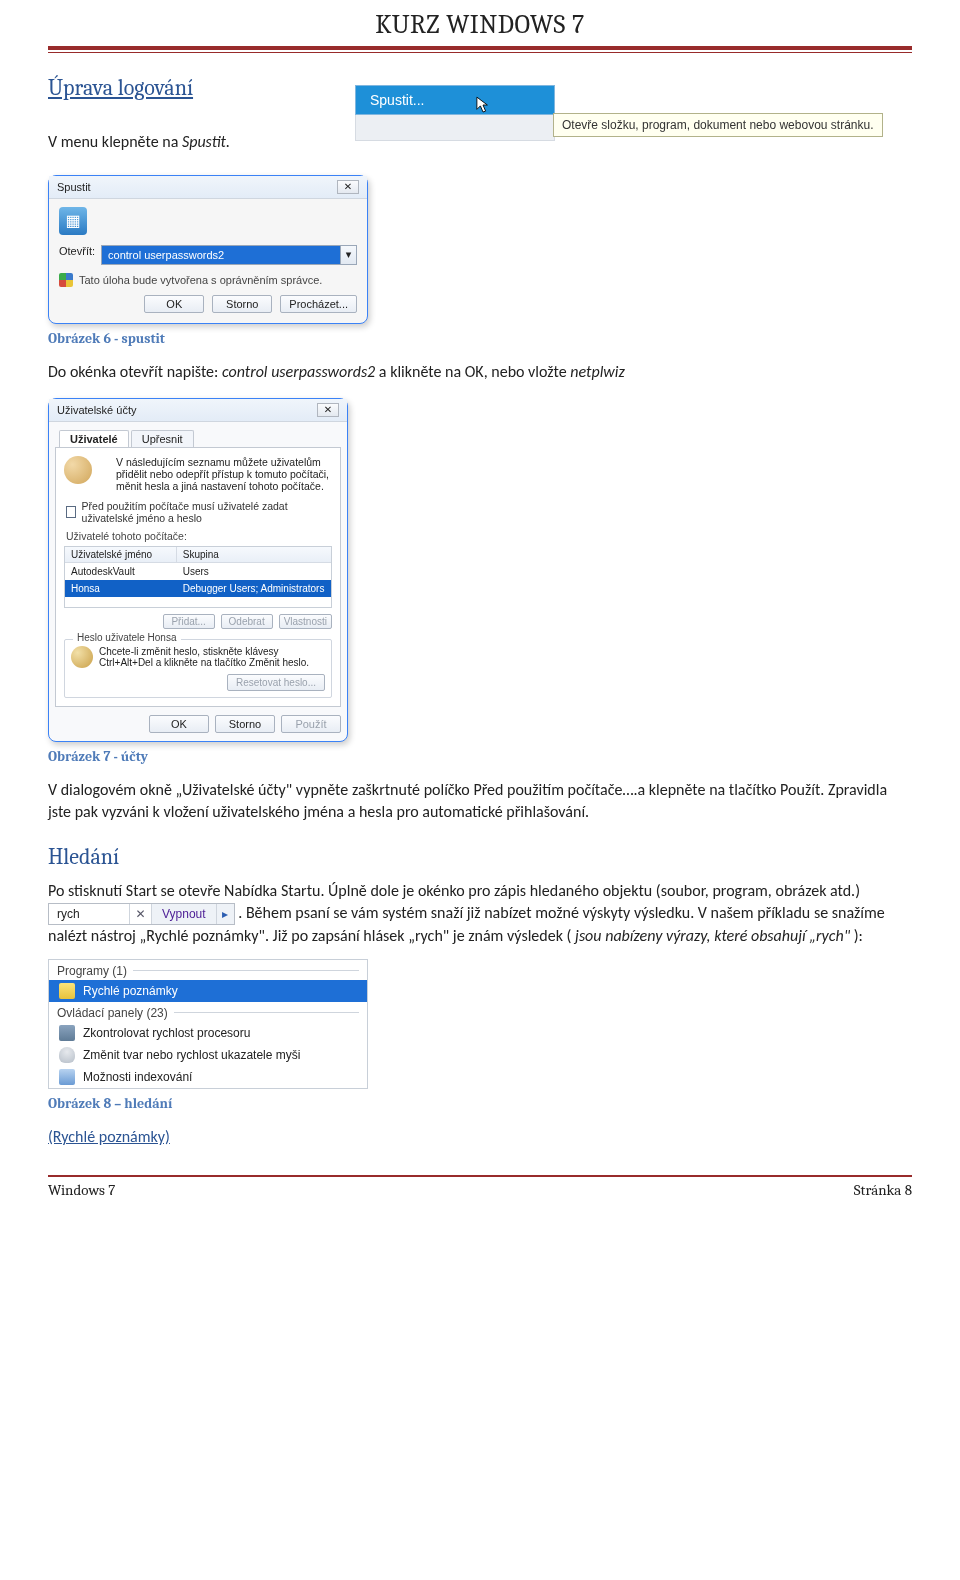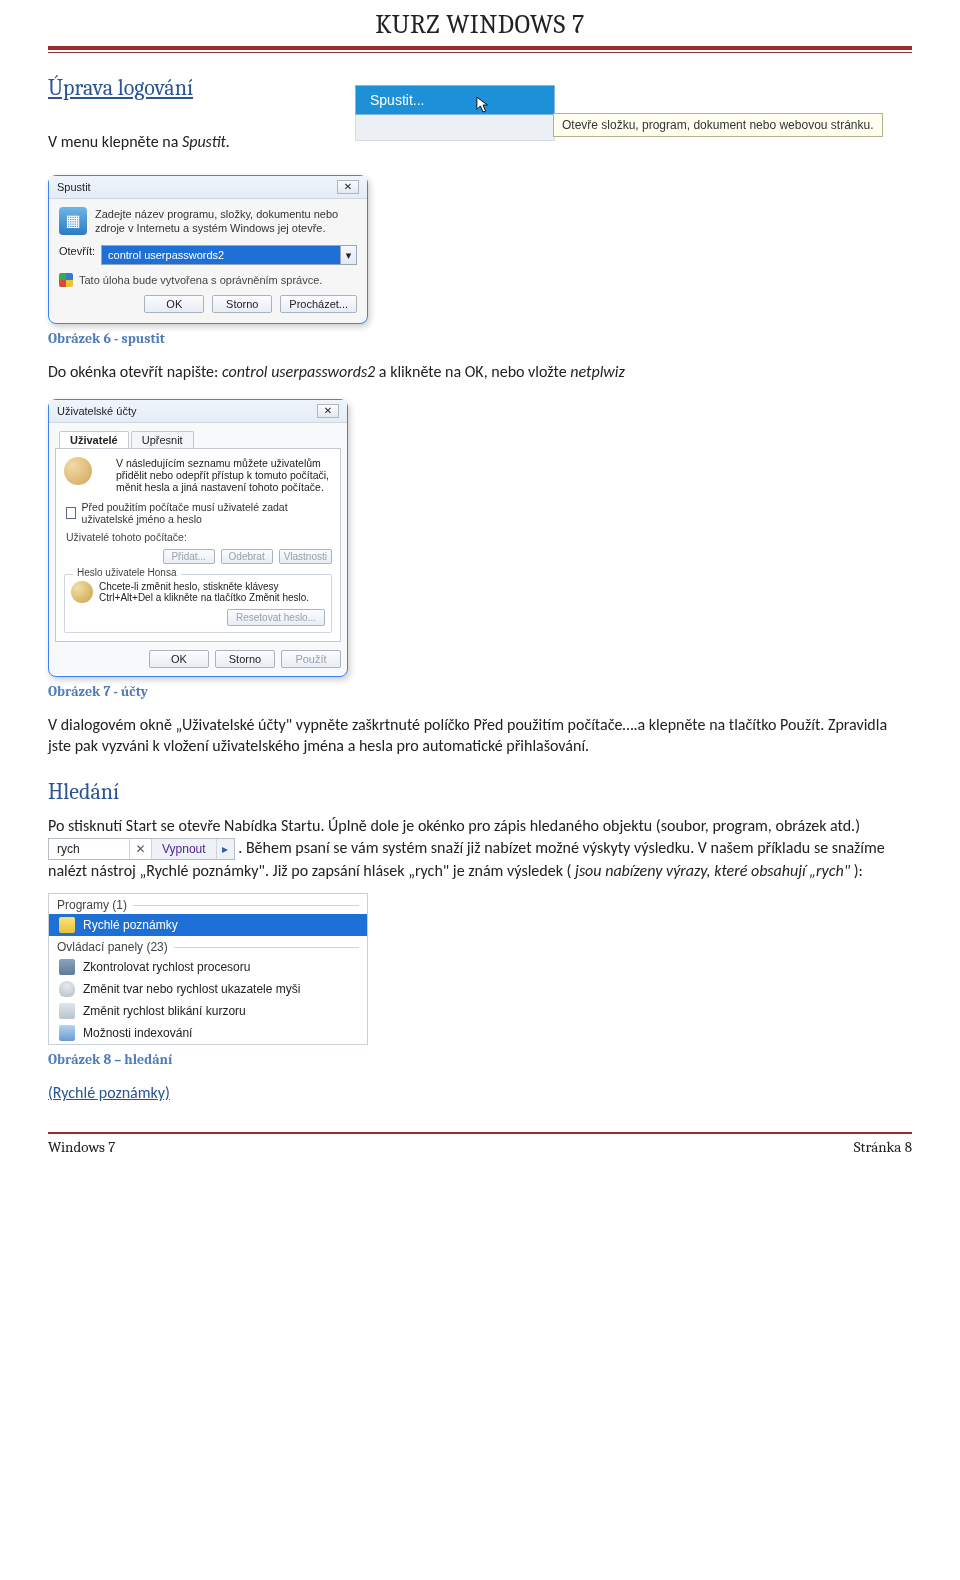--- a/index.html
+++ b/index.html
@@ -273,21 +273,20 @@
   <div class="win-title">
     <span>Spustit</span>
     <span class="spacer"></span>
     <span class="win-close">✕</span>
   </div>
   <div class="win-body">
     <div class="run-row">
       <div class="run-icon">
           <span>▦</span>
         </div>
-      <div class="run-desc">Zadejte název programu, složky, dokumentu nebo zdroje v Internetu a systém Windows jej otevře.</div>
     </div>
     <div class="openrow">
       <span>Otevřít:</span>
       <div class="combo">
         <div class="combo-val">control userpasswords2</div>
         <div class="combo-arrow">▾</div>
       </div>
     </div>
     <div class="shield-row">
       <div class="shield"></div>
@@ -324,20 +323,34 @@
     <div class="ua-body">
       <div class="ua-blurb">
         <div class="ua-icon"></div>
         <div>V následujícím seznamu můžete uživatelům přidělit nebo odepřít přístup k tomuto počítači, měnit hesla a jiná nastavení tohoto počítače.</div>
       </div>
       <div class="ua-check">
         <div class="chk-box"></div>
         <span>Před použitím počítače musí uživatelé zadat uživatelské jméno a heslo</span>
       </div>
       <div class="ua-subhead">Uživatelé tohoto počítače:</div>
+      <div class="ua-list">
+        <div class="ua-list-head">
+          <div class="ua-col1">Uživatelské jméno</div>
+          <div class="ua-col2">Skupina</div>
+        </div>
+        <div class="ua-row">
+          <div class="ua-col1">AutodeskVault</div>
+          <div class="ua-col2">Users</div>
+        </div>
+        <div class="ua-row sel">
+          <div class="ua-col1">Honsa</div>
+          <div class="ua-col2">Debugger Users; Administrators</div>
+        </div>
+      </div>
       <div class="ua-userbtns">
         <span class="win-btn disabled">Přidat...</span>
         <span class="win-btn disabled">Odebrat</span>
         <span class="win-btn disabled">Vlastnosti</span>
       </div>
       <div class="ua-pwdbox">
         <span class="lbl">Heslo uživatele Honsa</span>
         <div class="keyicon"></div>
         <div style="font-size:10px;">Chcete-li změnit heslo, stiskněte klávesy Ctrl+Alt+Del a klikněte na tlačítko Změnit heslo.</div>
         <div style="clear:both; text-align:right; margin-top:6px;">
@@ -387,24 +400,20 @@
   </div>
   <div class="res-item">
     <span class="ico cpu"></span>
     <span>Zkontrolovat rychlost procesoru</span>
   </div>
   <div class="res-item">
     <span class="ico mouse"></span>
     <span>Změnit tvar nebo rychlost ukazatele myši</span>
   </div>
   <div class="res-item">
-    <span class="ico caret"></span>
-    <span>Změnit rychlost blikání kurzoru</span>
-  </div>
-  <div class="res-item">
     <span class="ico index"></span>
     <span>Možnosti indexování</span>
   </div>
 </div>
 
 <span class="caption">Obrázek 8 – hledání</span>
 
 <p class="body-text">
   <a href="#" class="link">(Rychlé poznámky)</a>
 </p>

